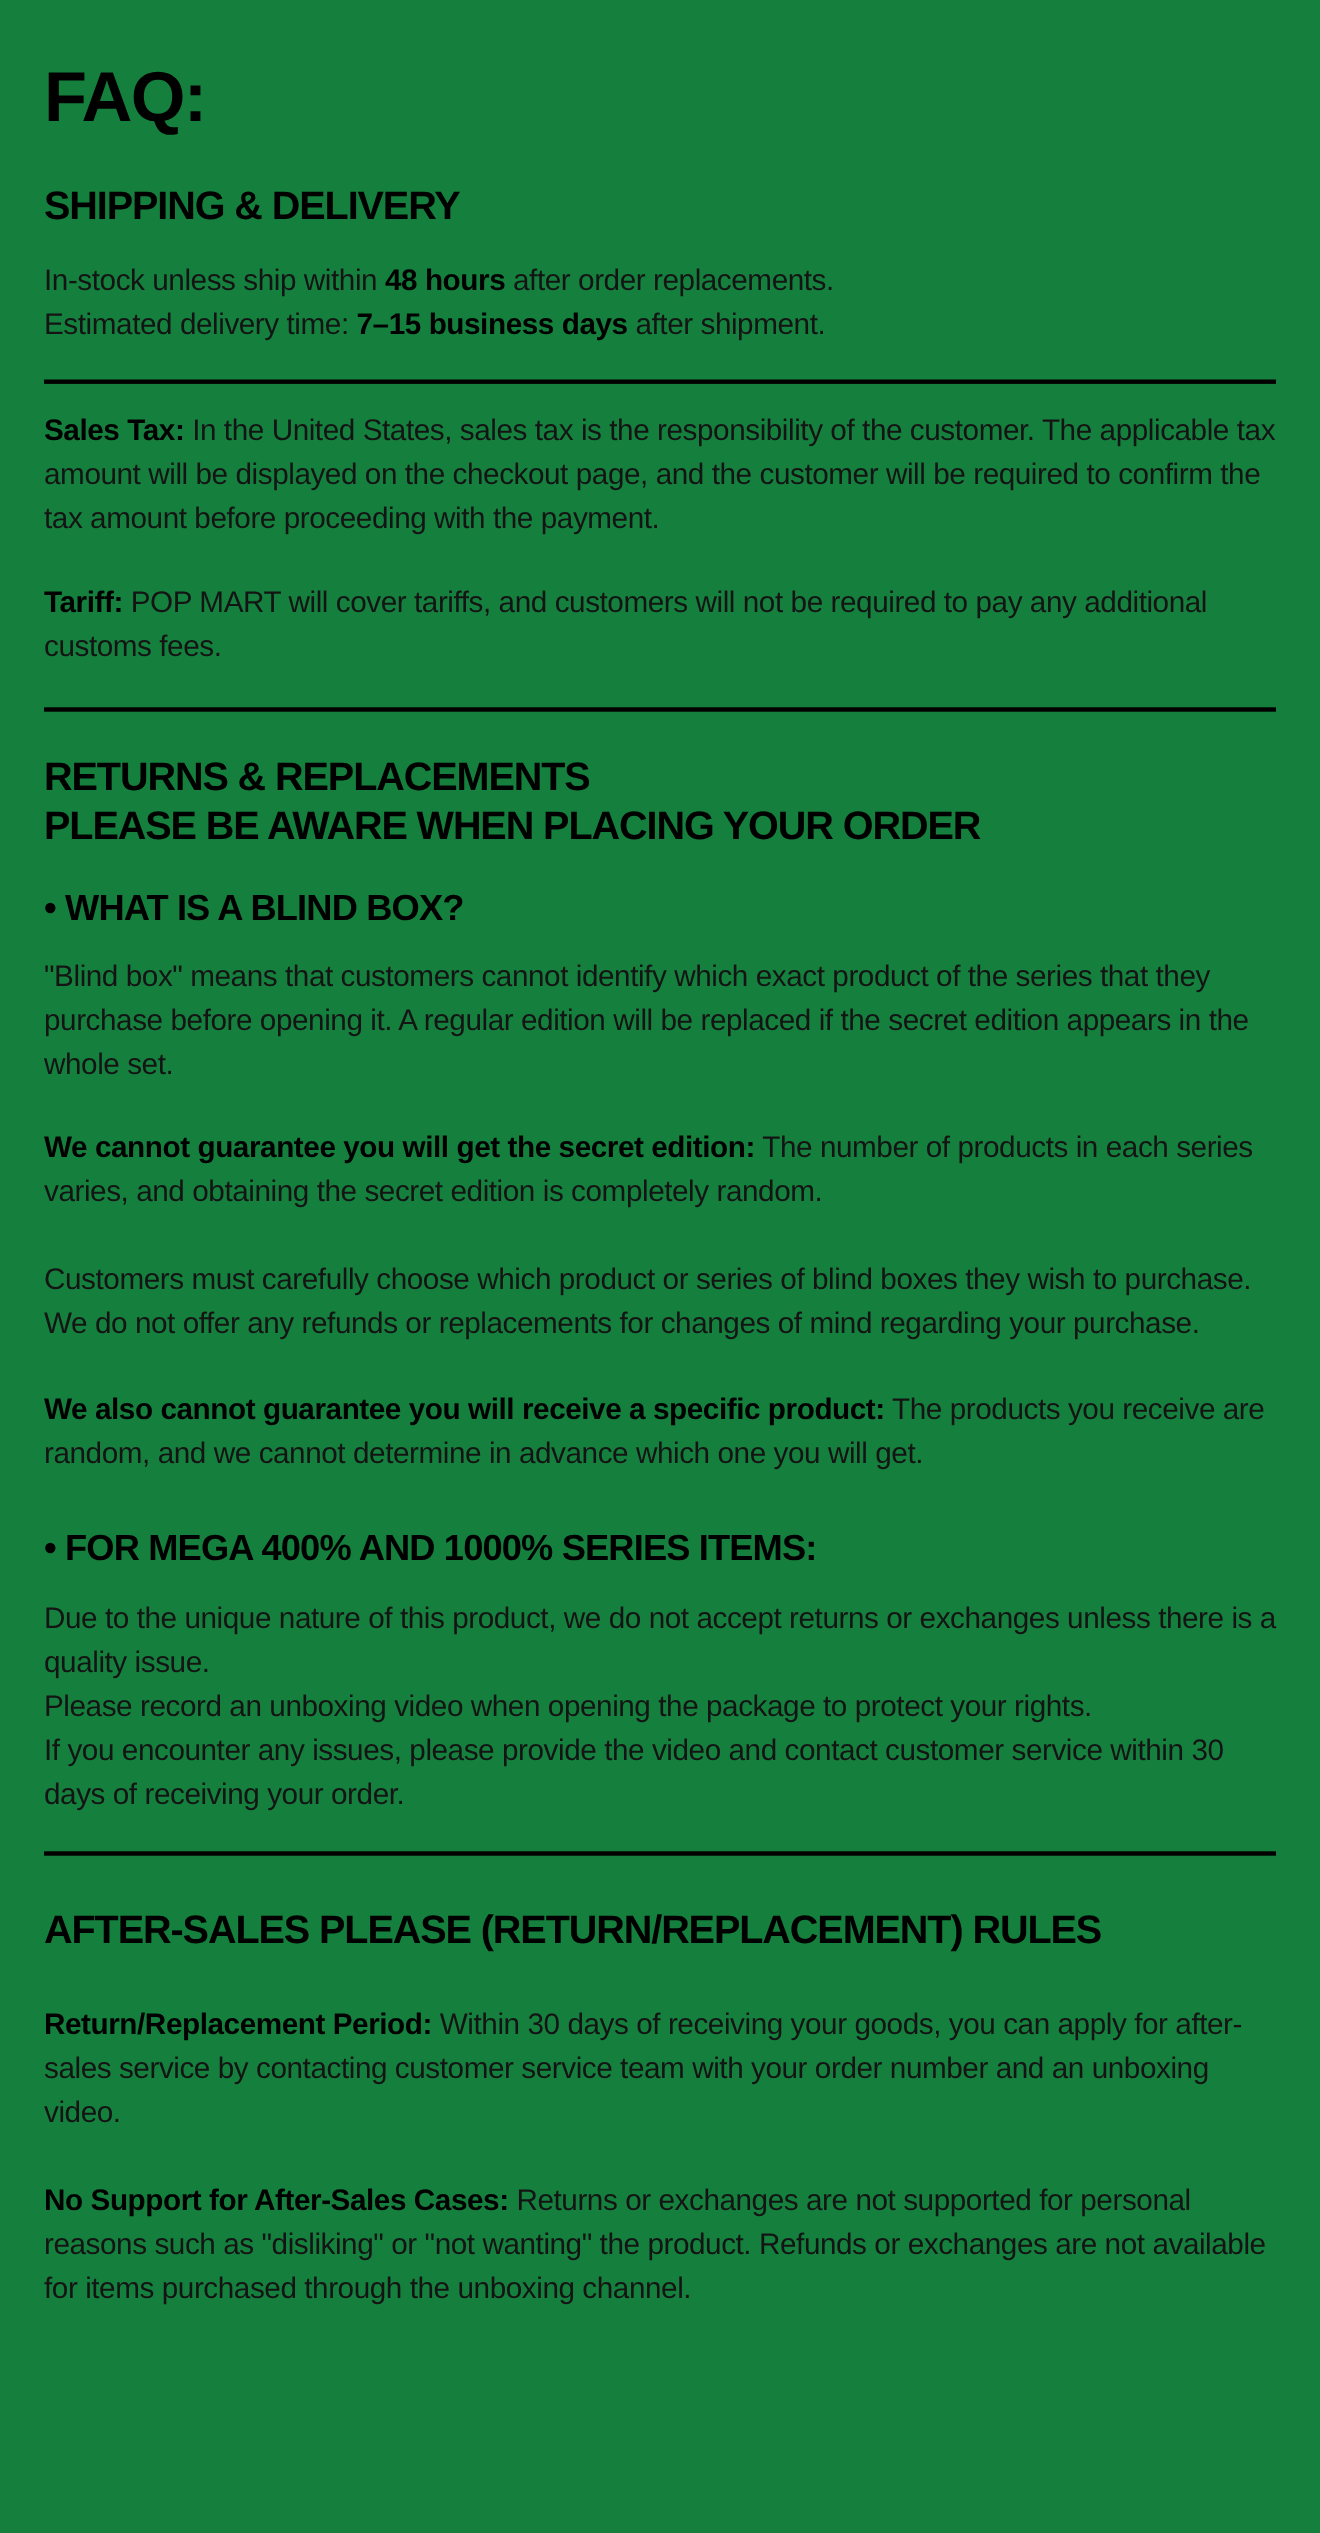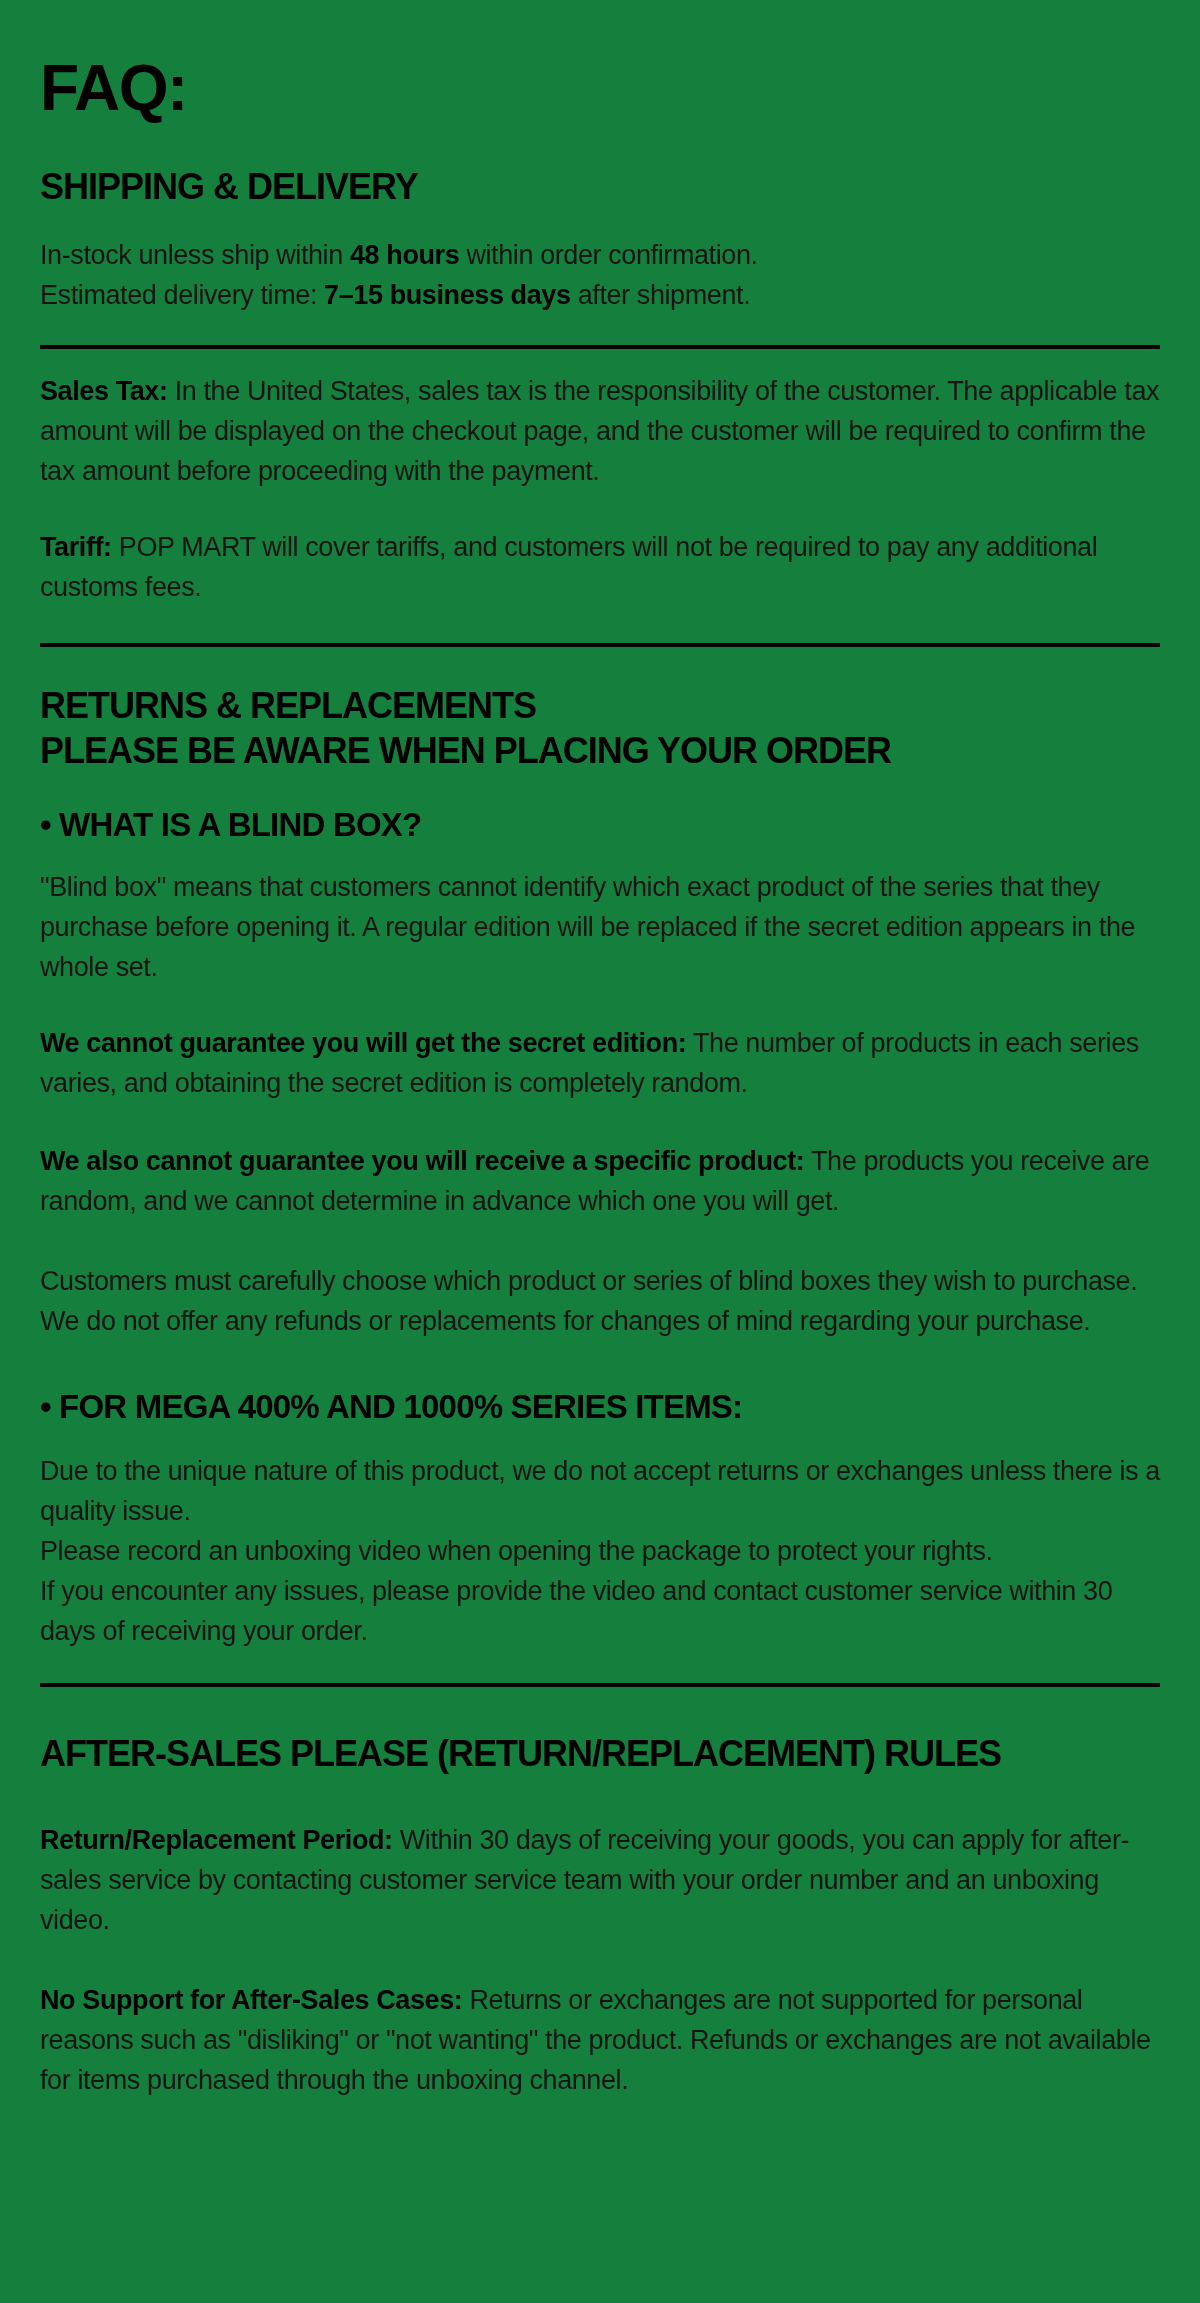--- a/index.html
+++ b/index.html
@@ -59,21 +59,21 @@
 </head>
 <body>
 
 <main class="page">
 
   <h1 class="mt56">FAQ:</h1>
 
   <section>
     <h2 class="mt44">SHIPPING &amp; DELIVERY</h2>
     <p class="body mt26">
-      <span class="line"><span>In-stock unless ship within </span><strong>48 hours</strong><span> within order confirmation.</span></span>
+      <span class="line"><span>In-stock unless ship within </span><strong>48 hours</strong><span> after order replacements.</span></span>
       <span class="line"><span>Estimated delivery time: </span><strong>7–15 business days</strong><span> after shipment.</span></span>
     </p>
   </section>
 
   <hr class="rule mt30">
 
   <section>
     <p class="body mt22"><strong class="lead">Sales Tax:</strong><span> In the United States, sales tax is the responsibility of the customer. The applicable tax amount will be displayed on the checkout page, and the customer will be required to confirm the tax amount before proceeding with the payment.</span></p>
     <p class="body mt36"><strong class="lead">Tariff:</strong><span> POP MART will cover tariffs, and customers will not be required to pay any additional customs fees.</span></p>
   </section>
@@ -82,23 +82,23 @@
 
   <section>
     <h2 class="mt36 prewrap">RETURNS &amp; REPLACEMENTS
 PLEASE BE AWARE WHEN PLACING YOUR ORDER</h2>
 
     <h3 class="mt32">• WHAT IS A BLIND BOX?</h3>
     <p class="body mt22">"Blind box" means that customers cannot identify which exact product of the series that they purchase before opening it. A regular edition will be replaced if the secret edition appears in the whole set.</p>
 
     <p class="body mt36"><strong class="lead">We cannot guarantee you will get the secret edition:</strong><span> The number of products in each series varies, and obtaining the secret edition is completely random.</span></p>
 
+    <p class="body mt40">Customers must carefully choose which product or series of blind boxes they wish to purchase. We do not offer any refunds or replacements for changes of mind regarding your purchase.</p>
+
     <p class="body mt38"><strong class="lead">We also cannot guarantee you will receive a specific product:</strong><span> The products you receive are random, and we cannot determine in advance which one you will get.</span></p>
-
-    <p class="body mt40">Customers must carefully choose which product or series of blind boxes they wish to purchase. We do not offer any refunds or replacements for changes of mind regarding your purchase.</p>
 
     <h3 class="mt46">• FOR MEGA 400% AND 1000% SERIES ITEMS:</h3>
     <p class="body mt24 prewrap">Due to the unique nature of this product, we do not accept returns or exchanges unless there is a quality issue.
 Please record an unboxing video when opening the package to protect your rights.
 If you encounter any issues, please provide the video and contact customer service within 30 days of receiving your order.</p>
   </section>
 
   <hr class="rule mt32">
 
   <section>

